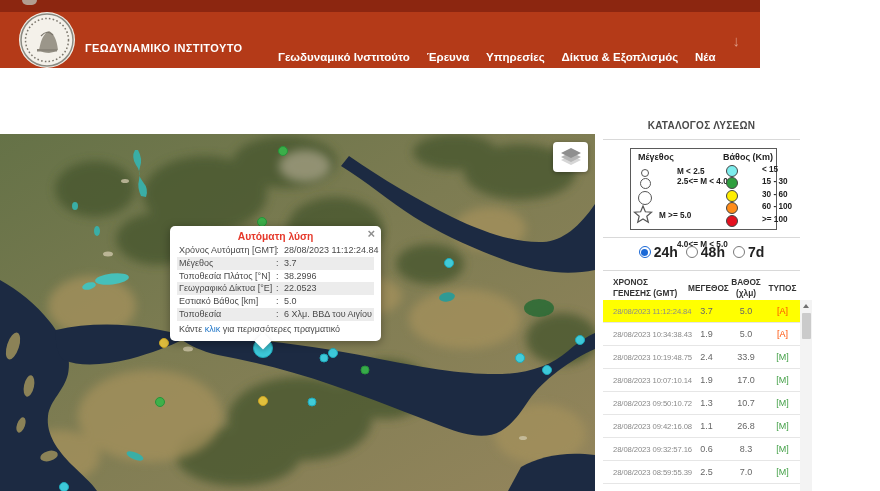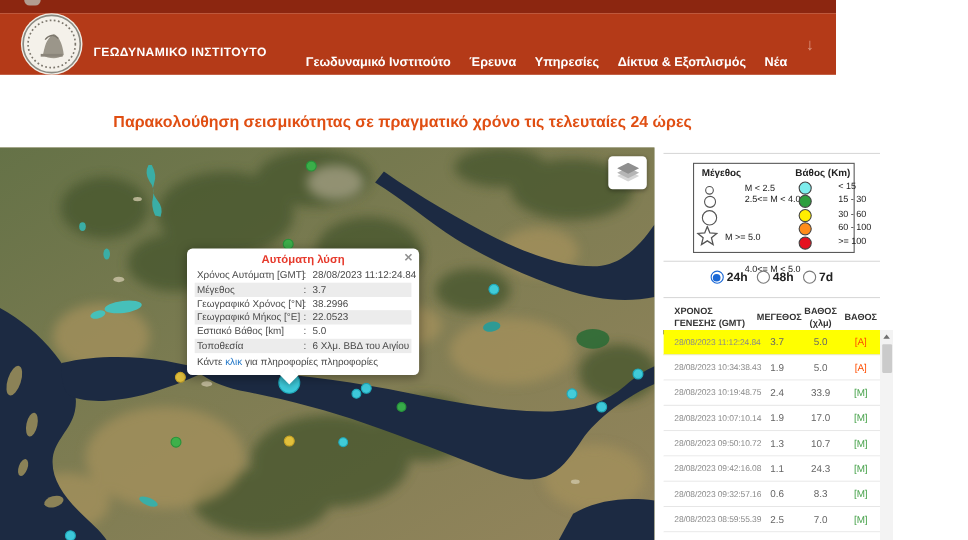--- a/index.html
+++ b/index.html
@@ -46,27 +46,27 @@
              transform:rotate(45deg);box-shadow:2px 2px 5px rgba(0,0,0,.18);}
 
   
   .sidebar{position:absolute;left:603px;top:118px;width:209px;height:373px;overflow:hidden;}
   .sb-title{position:absolute;top:2px;left:0;width:197px;text-align:center;
             font-size:10px;font-weight:bold;color:#4a4a4a;letter-spacing:.3px;}
   .sb-hr{position:absolute;left:0;width:197px;height:1px;background:#d9d9d9;}
   .legend-box{position:absolute;left:27px;top:30px;width:145px;height:80px;border:1px solid #5a5a5a;background:#fff;}
   .leg-head{position:absolute;font-size:9px;font-weight:bold;color:#222;white-space:nowrap;}
   .leg-circle{position:absolute;border:1px solid #555;border-radius:50%;background:#fff;}
-  .leg-label{position:absolute;font-size:8.2px;font-weight:normal;color:#222;white-space:nowrap;padding-left:20px;}
+  .leg-label{position:absolute;font-size:8.2px;font-weight:bold;color:#222;white-space:nowrap;padding-left:20px;}
   .leg-dot{position:absolute;width:10px;height:10px;border:1px solid #444;border-radius:50%;}
   .leg-star{position:absolute;left:2px;top:56px;}
 
   .filters{position:absolute;top:126px;left:0;width:197px;height:16px;display:flex;
            justify-content:center;align-items:center;gap:8px;}
-  .filter{display:flex;align-items:flex-start;gap:3px;font-size:11px;font-weight:bold;color:#222;cursor:pointer;}
+  .filter{display:flex;align-items:center;gap:3px;font-size:14px;font-weight:bold;color:#222;cursor:pointer;}
   .radio{width:10px;height:10px;border:1px solid #7a7a7a;border-radius:50%;background:#fff;position:relative;flex:none;}
   .radio.sel{border-color:#1a68d6;}
   .radio.sel::after{content:'';position:absolute;inset:1.5px;background:#1a68d6;border-radius:50%;}
 
   .thead{position:absolute;top:156px;left:0;width:197px;height:26px;border-bottom:4px solid #000000;
          font-size:8.3px;font-weight:bold;color:#333;}
   .th{position:absolute;line-height:10.5px;}
   .th1{left:10px;top:3px;width:72px;}
   .th2{left:85px;top:9px;width:37px;text-align:center;}
   .th3{left:122px;top:3px;width:42px;text-align:center;}
@@ -108,21 +108,20 @@
     <nav class="nav" id="nav">
         <span class="nav-item">Γεωδυναμικό Ινστιτούτο</span>
         <span class="nav-item">Έρευνα</span>
         <span class="nav-item">Υπηρεσίες</span>
         <span class="nav-item">Δίκτυα &amp; Εξοπλισμός</span>
         <span class="nav-item">Νέα</span>
         <span class="nav-arrow">↓</span>
       </nav>
   </header>
 
-  <h1 class="page-title">Παρακολούθηση σεισμικότητας σε πραγματικό χρόνο τις τελευταίες 24 ώρες</h1>
 
   <div class="map">
     <svg class="terrain" width="595" height="357" viewBox="0 0 595 357">
       <defs>
         <filter id="soft" x="-40%" y="-40%" width="180%" height="180%">
             <feGaussianBlur stdDeviation="5"></feGaussianBlur>
           </filter>
         <linearGradient id="landg" x1="0" y1="0" x2="1" y2="1">
           <stop offset="0" stop-color="#657247"></stop>
             <stop offset=".45" stop-color="#7d7c52"></stop>
@@ -226,48 +225,49 @@
             <span class="p-label">Χρόνος Αυτόματη [GMT]</span>
             <span class="p-colon">:</span>
             <span class="p-value">28/08/2023 11:12:24.84</span>
           </div>
           <div class="p-row alt">
             <span class="p-label">Μέγεθος</span>
             <span class="p-colon">:</span>
             <span class="p-value">3.7</span>
           </div>
           <div class="p-row">
-            <span class="p-label">Γεωγραφικό Χρόνος [°N]</span>
+            <span class="p-label">Τοποθεσία Πλάτος [°N]</span>
             <span class="p-colon">:</span>
             <span class="p-value">38.2996</span>
           </div>
           <div class="p-row alt">
-            <span class="p-label">Γεωγραφικό Μήκος [°E]</span>
+            <span class="p-label">Γεωγραφικό Δίκτυα [°E]</span>
             <span class="p-colon">:</span>
             <span class="p-value">22.0523</span>
           </div>
           <div class="p-row">
             <span class="p-label">Εστιακό Βάθος [km]</span>
             <span class="p-colon">:</span>
             <span class="p-value">5.0</span>
           </div>
           <div class="p-row alt">
             <span class="p-label">Τοποθεσία</span>
             <span class="p-colon">:</span>
             <span class="p-value">6 Χλμ. ΒΒΔ του Αιγίου</span>
           </div>
         </div>
       <div class="popup-footer">
-        <span>Κάντε </span><span class="popup-link">κλικ</span><span> για πληροφορίες πληροφορίες</span>
+        <span>Κάντε </span><span class="popup-link">κλικ</span><span> για περισσότερες πραγματικό</span>
       </div>
       <div class="popup-tip"></div>
     </div>
   </div>
 
   <aside class="sidebar">
+    <div class="sb-title">ΚΑΤΑΛΟΓΟΣ ΛΥΣΕΩΝ</div>
     <div class="sb-hr" style="top:21px"></div>
 
     <div class="legend-box">
       <div class="leg-head" style="left:7px;top:3px">Μέγεθος</div>
       <div class="leg-head" style="left:92px;top:3px">Βάθος (Km)</div>
       <div id="leg-mag">
           <span class="leg-circle" style="left: 10px; top: 20px; width: 6px; height: 6px;"></span>
           <span class="leg-label" style="left: 26px; top: 18px;">M &lt; 2.5</span>
           <span class="leg-circle" style="left: 8.5px; top: 28.5px; width: 9px; height: 9px;"></span>
           <span class="leg-label" style="left: 26px; top: 28px;">2.5&lt;= M &lt; 4.0</span>
@@ -306,21 +306,21 @@
           <span class="radio"></span>
           <span>7d</span>
         </label>
       </div>
     <div class="sb-hr" style="top:152px"></div>
 
     <div class="thead">
       <div class="th th1">ΧΡΟΝΟΣ ΓΕΝΕΣΗΣ (GMT)</div>
       <div class="th th2">ΜΕΓΕΘΟΣ</div>
       <div class="th th3">ΒΑΘΟΣ (χλμ)</div>
-      <div class="th th4">ΒΑΘΟΣ</div>
+      <div class="th th4">ΤΥΠΟΣ</div>
     </div>
     <div class="tbody" id="rows">
         <div class="row hl">
           <span class="cell c-date">28/08/2023 11:12:24.84</span>
           <span class="cell c-mag">3.7</span>
           <span class="cell c-depth">5.0</span>
           <span class="cell c-type" style="color: rgb(255, 78, 0);">[A]</span>
         </div>
         <div class="row">
           <span class="cell c-date">28/08/2023 10:34:38.43</span>
@@ -342,21 +342,21 @@
         </div>
         <div class="row">
           <span class="cell c-date">28/08/2023 09:50:10.72</span>
           <span class="cell c-mag">1.3</span>
           <span class="cell c-depth">10.7</span>
           <span class="cell c-type" style="color: rgb(67, 160, 71);">[M]</span>
         </div>
         <div class="row">
           <span class="cell c-date">28/08/2023 09:42:16.08</span>
           <span class="cell c-mag">1.1</span>
-          <span class="cell c-depth">24.3</span>
+          <span class="cell c-depth">26.8</span>
           <span class="cell c-type" style="color: rgb(67, 160, 71);">[M]</span>
         </div>
         <div class="row">
           <span class="cell c-date">28/08/2023 09:32:57.16</span>
           <span class="cell c-mag">0.6</span>
           <span class="cell c-depth">8.3</span>
           <span class="cell c-type" style="color: rgb(67, 160, 71);">[M]</span>
         </div>
         <div class="row">
           <span class="cell c-date">28/08/2023 08:59:55.39</span>

